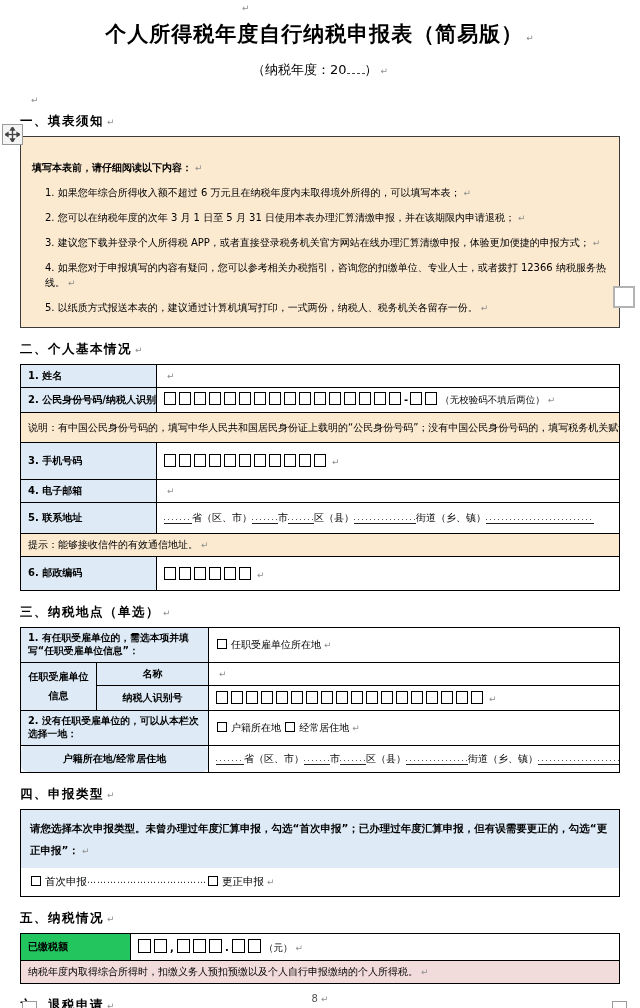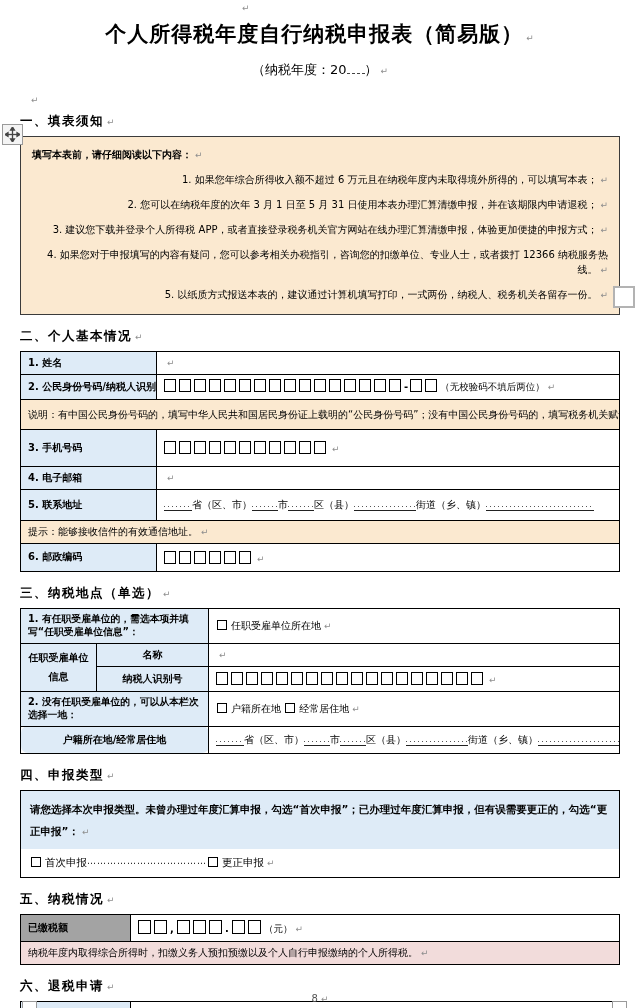--- a/index.html
+++ b/index.html
@@ -16,23 +16,23 @@
   .blank-sub { display:inline-block; width:18px; height:11px; border-bottom:1px dashed #444; }
 
   .sec-head { font-size:12.5px; font-weight:bold; letter-spacing:1.5px; margin:13px 0 6px; }
   .sec-head.first { margin-top:34px; }
 
   
   .move-handle { position:absolute; left:2px; top:124px; width:21px; height:21px;
     border:1px solid #9a9a9a; background:#f4f4f4; display:flex; align-items:center; justify-content:center; }
 
   
-  .notice-box { border:1px solid #3b3b3b; background:#fbe9d0; padding:11px 11px 1px; font-size:10px; line-height:1.45; }
+  .notice-box { border:1px solid #3b3b3b; background:#fbe9d0; padding:24px 11px 1px; font-size:10px; line-height:1.45; }
   .notice-box p { margin:0 0 10.5px; }
-  .notice-box p.item { padding-left:13px;text-align:right; }
+  .notice-box p.item { padding-left:13px; }
   .notice-intro { font-weight:bold; }
 
   table.form { width:100%; border-collapse:collapse; table-layout:fixed; border:1.6px solid #000; }
   table.form td { border:1px solid #000; padding:4px 7px; font-size:10px; vertical-align:middle; overflow:hidden; white-space:nowrap; }
   td.lbl { background:#deebf7; font-weight:bold; }
   td.note { background:#fbe9d0; font-size:9.5px; white-space:normal; }
   td.note .tag { font-weight:normal; }
   td.note.two-line { line-height:2.1; }
   td.center { text-align:center; }
   td.val {}
@@ -52,21 +52,21 @@
   .w26{width:26px;} .w28{width:28px;} .w60{width:62px;} .w95{width:95px;} .w110{width:108px;}
 
   .leader { color:#222; letter-spacing:1px; font-size:9px; }
 
   
   .declare-box { border:1.4px solid #000; }
   .declare-box .instr { background:#deebf7; padding:7px 9px; font-size:10.5px; font-weight:bold; line-height:2.1; white-space:normal; }
   .declare-box .opts { padding:7px 9px; font-size:10.5px; background:#fff; }
 
   
-  td.lbl-red { background:#a3a3a3; font-weight:bold; }
+  td.lbl-red { background:#22c55e; font-weight:bold; }
   td.note-pink { background:#f2dcdb; font-size:9.5px; white-space:normal;margin-left:40px; }
 
   .footer { position:absolute; left:0; top:993px; width:100%; text-align:center; font-size:10px; color:#555; }
 
   .side-square { position:absolute; left:613px; top:286px; width:22px; height:22px; border:2px solid #b3b3b3; background:#fff; }
   .corner-box { position:absolute; top:1001px; width:15px; height:12px; border:1.5px solid #9a9a9a; background:#fff; }
   .corner-box.left { left:22px; } .corner-box.right { left:612px; }
 </style>
 </head>
 <body>
@@ -125,21 +125,21 @@
       <tr>
         <td class="lbl" style="height:31px;">5. 联系地址</td>
         <td class="val">
           <span class="blank w28"></span><span>省（区、市）</span><span class="blank w26"></span><span>市</span><span class="blank w26"></span><span>区（县）</span><span class="blank w60"></span><span>街道（乡、镇）</span><span class="blank w110"></span>
         </td>
       </tr>
       <tr>
         <td class="note" colspan="2"><span class="tag">提示：</span><span>能够接收信件的有效通信地址。</span><span class="pilcrow">↵</span></td>
       </tr>
       <tr>
-        <td class="lbl" style="height:28px;">6. 邮政编码</td>
+        <td class="lbl" style="height:34px;">6. 邮政编码</td>
         <td class="val"><span class="boxes"><span class="bx"></span><span class="bx"></span><span class="bx"></span><span class="bx"></span><span class="bx"></span><span class="bx"></span></span><span class="pilcrow">↵</span></td>
       </tr>
     </tbody>
       </table>
 
     <div class="sec-head"><span>三、纳税地点（单选）</span><span class="pilcrow">↵</span></div>
     <table class="form">
       <colgroup>
           <col style="width:76px">
           <col style="width:112px">

